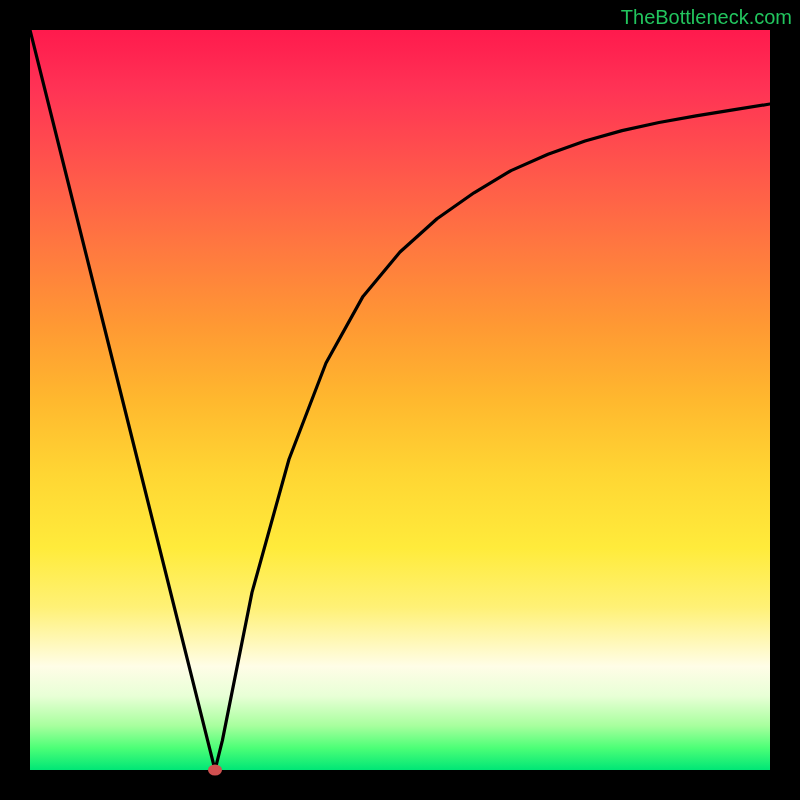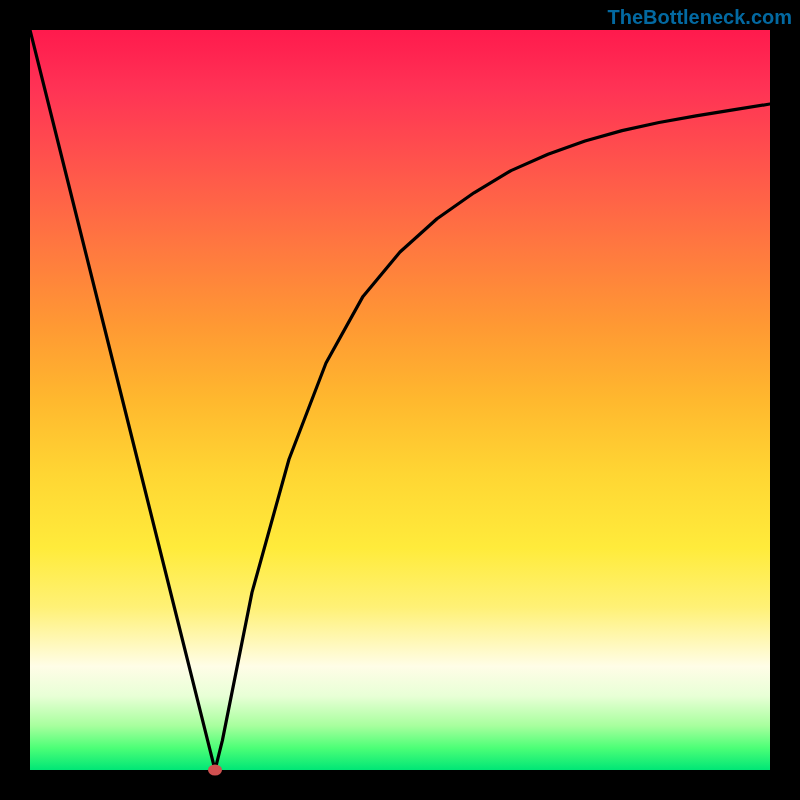--- a/index.html
+++ b/index.html
@@ -25,22 +25,22 @@
       #e8ffd6 90%,
       #a8ff9e 94%,
       #4dff77 97%,
       #00e676 100%);
   }
   .watermark {
     position: absolute;
     top: 6px;
     right: 8px;
     font-size: 20px;
-    font-weight: bold;
-    color: #0369a1;
+    font-weight: normal;
+    color: #22c55e;
     z-index: 10;
   }
   svg.curve { position: absolute; left: 30px; top: 30px; width: 740px; height: 740px; }
   .marker {
     position: absolute;
     width: 14px;
     height: 11px;
     border-radius: 50%;
     background: #d05050;
     transform: translate(-50%, -50%);

